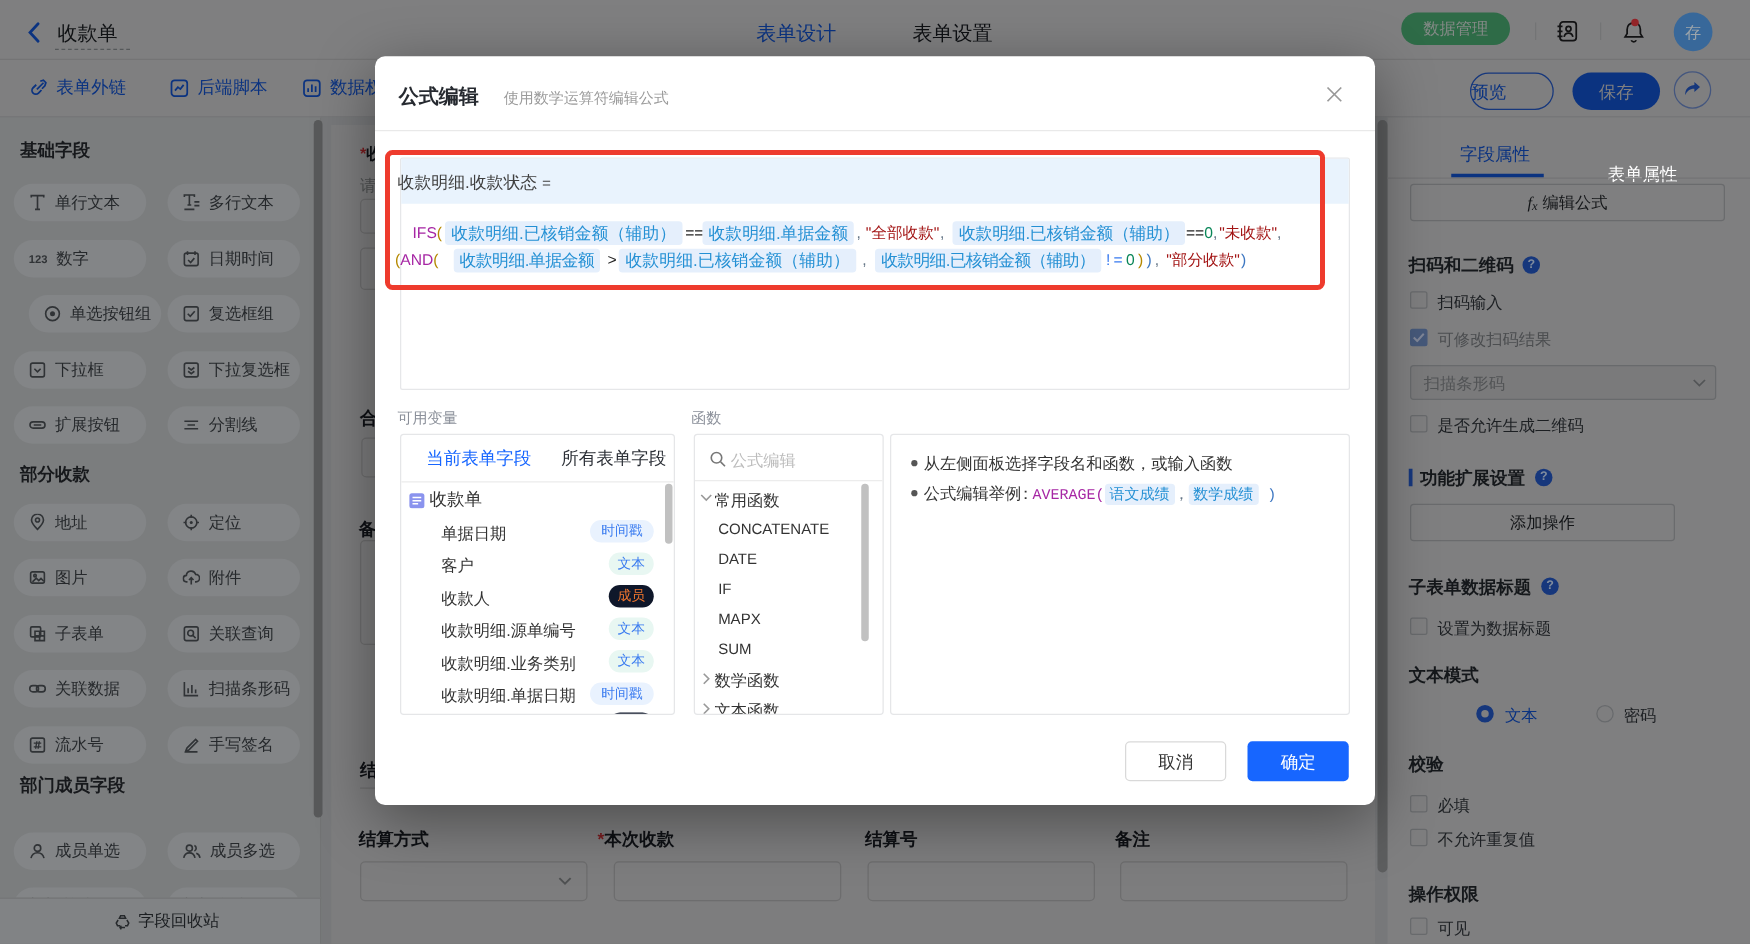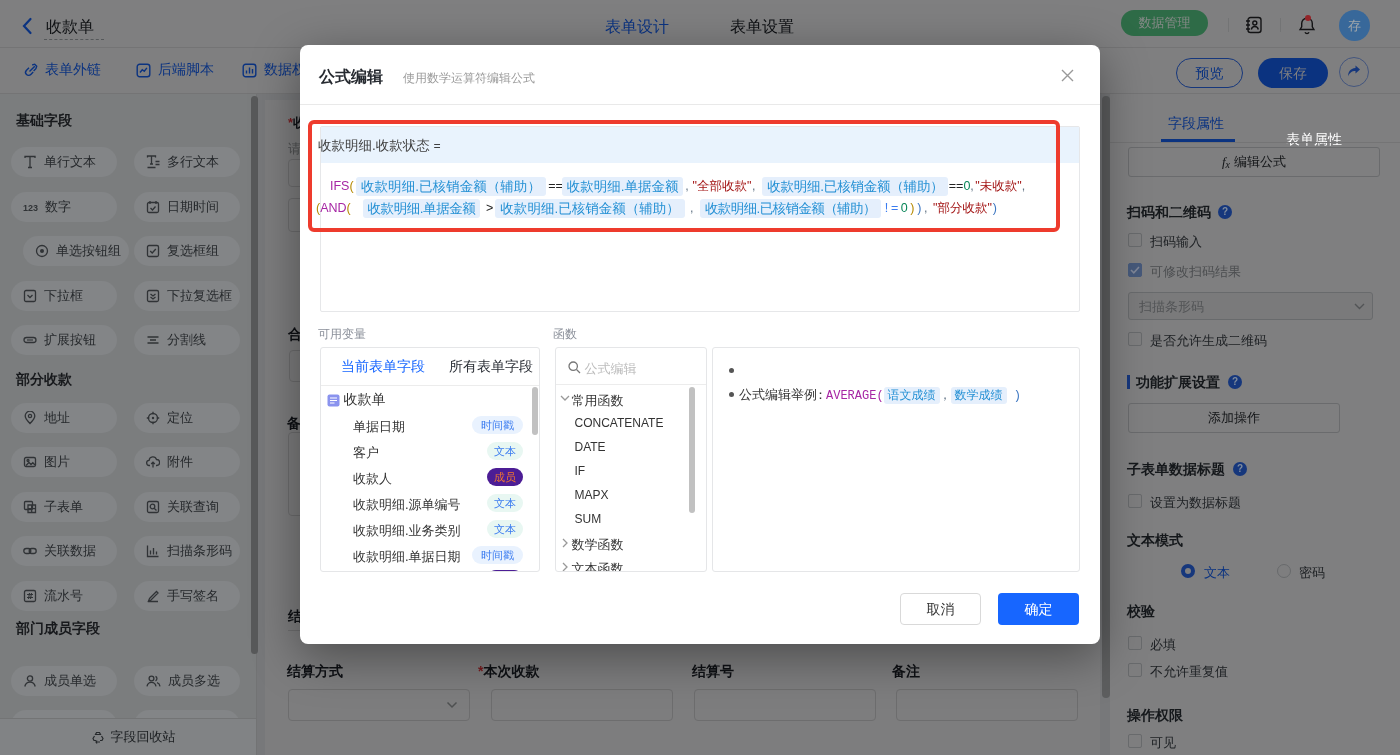--- a/index.html
+++ b/index.html
@@ -29,21 +29,21 @@
 .panel{position:absolute;border:1px solid #e5e6e8;border-radius:3px;background:#fff}
 .plabel{position:absolute;font-size:12px;color:#8a8f99}
 .mono{font-family:"Liberation Mono",monospace}
 .tk{display:inline-block;background:#e5effc;color:#2490d4;border-radius:3px;padding:0 5px;font-size:13.5px;line-height:19px;vertical-align:middle}
 .str{font-size:12.5px;font-family:"Liberation Sans",sans-serif}
 .kw{color:#a626a4}.par{color:#b58900}.pab{color:#3d77c2}.op{color:#222}.opb{color:#3b7cf0}.str{color:#a31515}.num{color:#098658}.pln{color:#667788}
 .fitem{position:absolute;font-size:13px;color:#333;white-space:nowrap}
 .tag{position:absolute;height:18px;border-radius:9px;font-size:11px;line-height:18px;padding:0 7px}
 .tagb{background:#e9f2fe;color:#3b7cf0}
 .tagm{background:#e8f7f2;color:#3b7cf0}
-.tago{background:#4c1d95;color:#f2762e}
+.tago{background:#0f172a;color:#f2762e}
 </style></head>
 <body>
 <div id="topbar"></div>
 <div id="toolbar"></div>
 <div id="sidebar"></div>
 <div id="canvas"></div>
 <div id="card"></div>
 <div id="rpanel"></div>
 
 <svg class="abs" style="left:21px;top:17px" width="12" height="18" viewBox="0 0 12 18">
@@ -83,21 +83,21 @@
     </svg>
 <span>后端脚本</span>
   </div>
 <div class="tbitem" style="left:242px">
 <svg width="15" height="15" viewBox="0 0 15 15" fill="none" stroke="#0b3380" stroke-width="1.4">
       <rect x="1.2" y="1.2" width="12.6" height="12.6" rx="2.5"></rect>
       <path d="M4.5 10.5v-3M7.5 10.5v-6M10.5 10.5v-4.5"></path>
     </svg>
 <span>数据权限</span>
   </div>
-<div class="abs" style="left:1176px;top:58px;width:67px;height:30px;border-radius:15px;border:1px solid #16377c;color:#0b3380;font-size:14px;text-align:center;line-height:28px">预览</div>
+<div class="abs" style="left:1176px;top:58px;width:67px;height:30px;border-radius:15px;border:1px solid #16377c;color:#0b3380;font-size:14px;text-align:left;line-height:28px">预览</div>
 <div class="abs" style="left:1258px;top:58px;width:70px;height:30px;border-radius:15px;background:#0b3380;color:#7f7f80;font-size:14px;text-align:center;line-height:30px">保存</div>
 <div class="abs" style="left:1339px;top:57px;width:30px;height:30px;border-radius:50%;border:1px solid #44567e;background:#7f7f80"></div>
 <svg class="abs" style="left:1346px;top:64px" width="16" height="15" viewBox="0 0 16 15">
     <path d="M9.5 1.5 L14 5.5 L9.5 9.5 L9.5 7 C5.5 7 3.5 9 2.2 12.2 C2 8 4 4.5 9.5 4 Z" fill="#16377c"></path>
   </svg>
 
 <div class="abs sectitle" style="left:16px;top:112px">基础字段</div>
 <div class="fbtn" style="left:11px;top:147px">
     <svg width="14" height="14" viewBox="0 0 14 14" fill="none" stroke="#303336" stroke-width="1.3">
       <path d="M2 3V1.5h10V3M7 1.5v11M5 12.5h4"></path>
@@ -399,19 +399,20 @@
   <div class="fitem" style="left:16px;top:187.5px">数学函数</div>
   <svg class="abs" style="left:6px;top:214px" width="7" height="10" viewBox="0 0 7 10" fill="none" stroke="#999" stroke-width="1.3">
         <path d="M1 1l4 4-4 4"></path>
       </svg>
   <div class="fitem" style="left:16px;top:211.5px">文本函数</div>
   <div class="abs" style="left:133.5px;top:39px;width:6px;height:126px;border-radius:3px;background:#c1c1c1"></div>
  </div>
 
  <div class="panel" style="left:412px;top:302px;width:368px;height:225px">
   <div class="abs" style="left:16px;top:20px;width:5px;height:5px;border-radius:50%;background:#555"></div>
+  <div class="abs" style="left:26px;top:14px;font-size:13px;color:#333">从左侧面板选择字段名和函数，或输入函数</div>
   <div class="abs" style="left:16px;top:44px;width:5px;height:5px;border-radius:50%;background:#555"></div>
   <div class="abs" style="left:26px;top:37.5px;font-size:13px;color:#333;white-space:nowrap">公式编辑举例<span style="margin-left:-3px;margin-right:-1px">：</span><span class="mono" style="font-size:12px"><span class="kw">AVERAGE(</span></span><span class="tk" style="font-size:12px;line-height:17px;padding:0 4px">语文成绩</span><span style="color:#667788;margin-left:-1px;margin-right:-1px">，</span><span class="tk" style="font-size:12px;line-height:17px;padding:0 4px">数学成绩</span><span class="mono pab" style="font-size:12px"> )</span></div>
  </div>
 
  <div class="abs" style="left:600px;top:548px;width:81px;height:32px;border:1px solid #d9d9d9;border-radius:4px;font-size:14px;color:#333;text-align:center;line-height:30px">取消</div>
  <div class="abs" style="left:698px;top:548px;width:81px;height:32px;background:#1766ff;border-radius:4px;font-size:14px;color:#fff;text-align:center;line-height:32px">确定</div>
 </div>
 
 </body></html>

